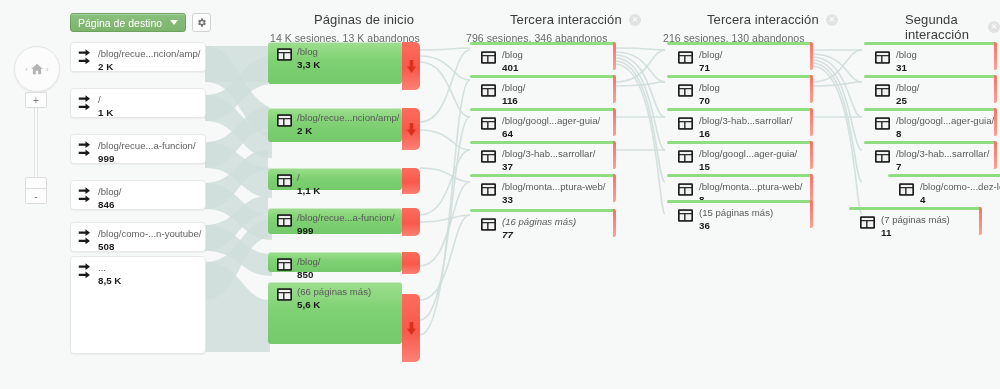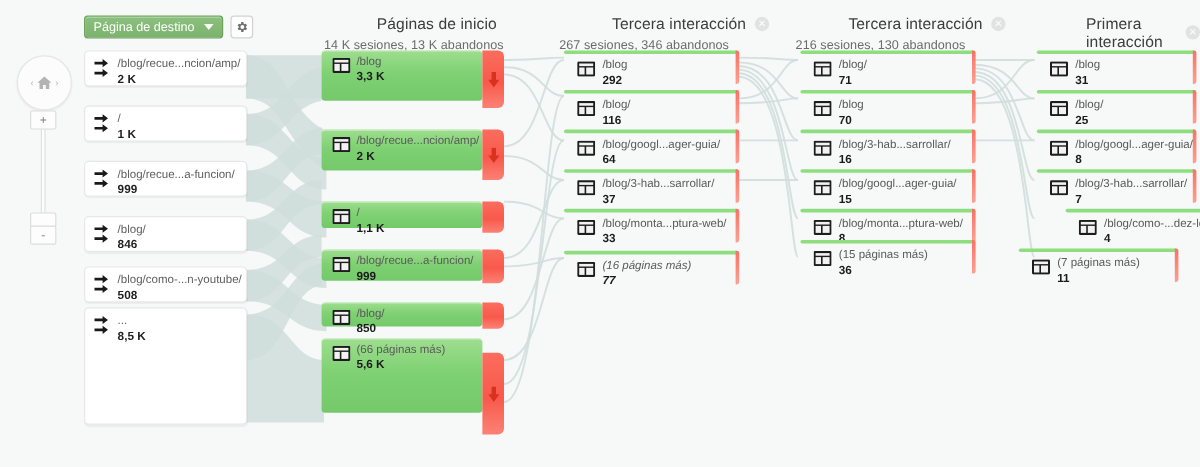--- a/index.html
+++ b/index.html
@@ -193,32 +193,32 @@
     <div class="head-row">
       <div class="col-title">Páginas de inicio</div>
     </div>
     <div class="col-sub">14 K sesiones, 13 K abandonos</div>
   </div>
   <div class="col-head" style="left:466px;">
     <div class="head-row">
       <div class="col-title">Tercera interacción</div>
       <div class="close-icon"></div>
     </div>
-    <div class="col-sub">267 sesiones, 346 abandonos</div>
+    <div class="col-sub">796 sesiones, 346 abandonos</div>
   </div>
   <div class="col-head" style="left:663px;">
     <div class="head-row">
       <div class="col-title">Tercera interacción</div>
       <div class="close-icon"></div>
     </div>
     <div class="col-sub">216 sesiones, 130 abandonos</div>
   </div>
   <div class="col-head" style="left:861px;">
     <div class="head-row">
-      <div class="col-title">Primera interacción</div>
+      <div class="col-title">Segunda interacción</div>
       <div class="close-icon"></div>
     </div>
   </div>
 
   <div id="src-layer">
       <div class="src" style="left: 70px; top: 42px; width: 136px; height: 30px;">
         <div class="src-in">
           <svg class="arrows" viewBox="0 0 20 22">
   <path fill="#1a1a1a" d="M1 3h9V0l6 4.5L10 9V6H1z"></path>
   <path fill="#1a1a1a" d="M1 14h9v-3l6 4.5L10 20v-3H1z"></path>
@@ -408,21 +408,21 @@
       <div class="redcap"></div>
       <div class="inner">
           <svg class="pg-ico" viewBox="0 0 18 15">
   <rect x="0" y="0" width="18" height="15" rx="1.4" fill="#1d1d1d"></rect>
   <rect x="2" y="2" width="14" height="2.6" fill="#f2f2f2"></rect>
   <rect x="2" y="6" width="5.4" height="7" fill="#f2f2f2"></rect>
   <rect x="9" y="6" width="7" height="7" fill="#f2f2f2"></rect>
           </svg>
         <div>
           <div class="surl">/blog</div>
-          <div class="sval">292</div>
+          <div class="sval">401</div>
         </div>
         </div>
       </div>
       <div class="srow" style="left: 470px; top: 75px; width: 145px; height: 28px;">
         <div class="topbar"></div>
       <div class="redcap"></div>
       <div class="inner">
           <svg class="pg-ico" viewBox="0 0 18 15">
   <rect x="0" y="0" width="18" height="15" rx="1.4" fill="#1d1d1d"></rect>
   <rect x="2" y="2" width="14" height="2.6" fill="#f2f2f2"></rect>

